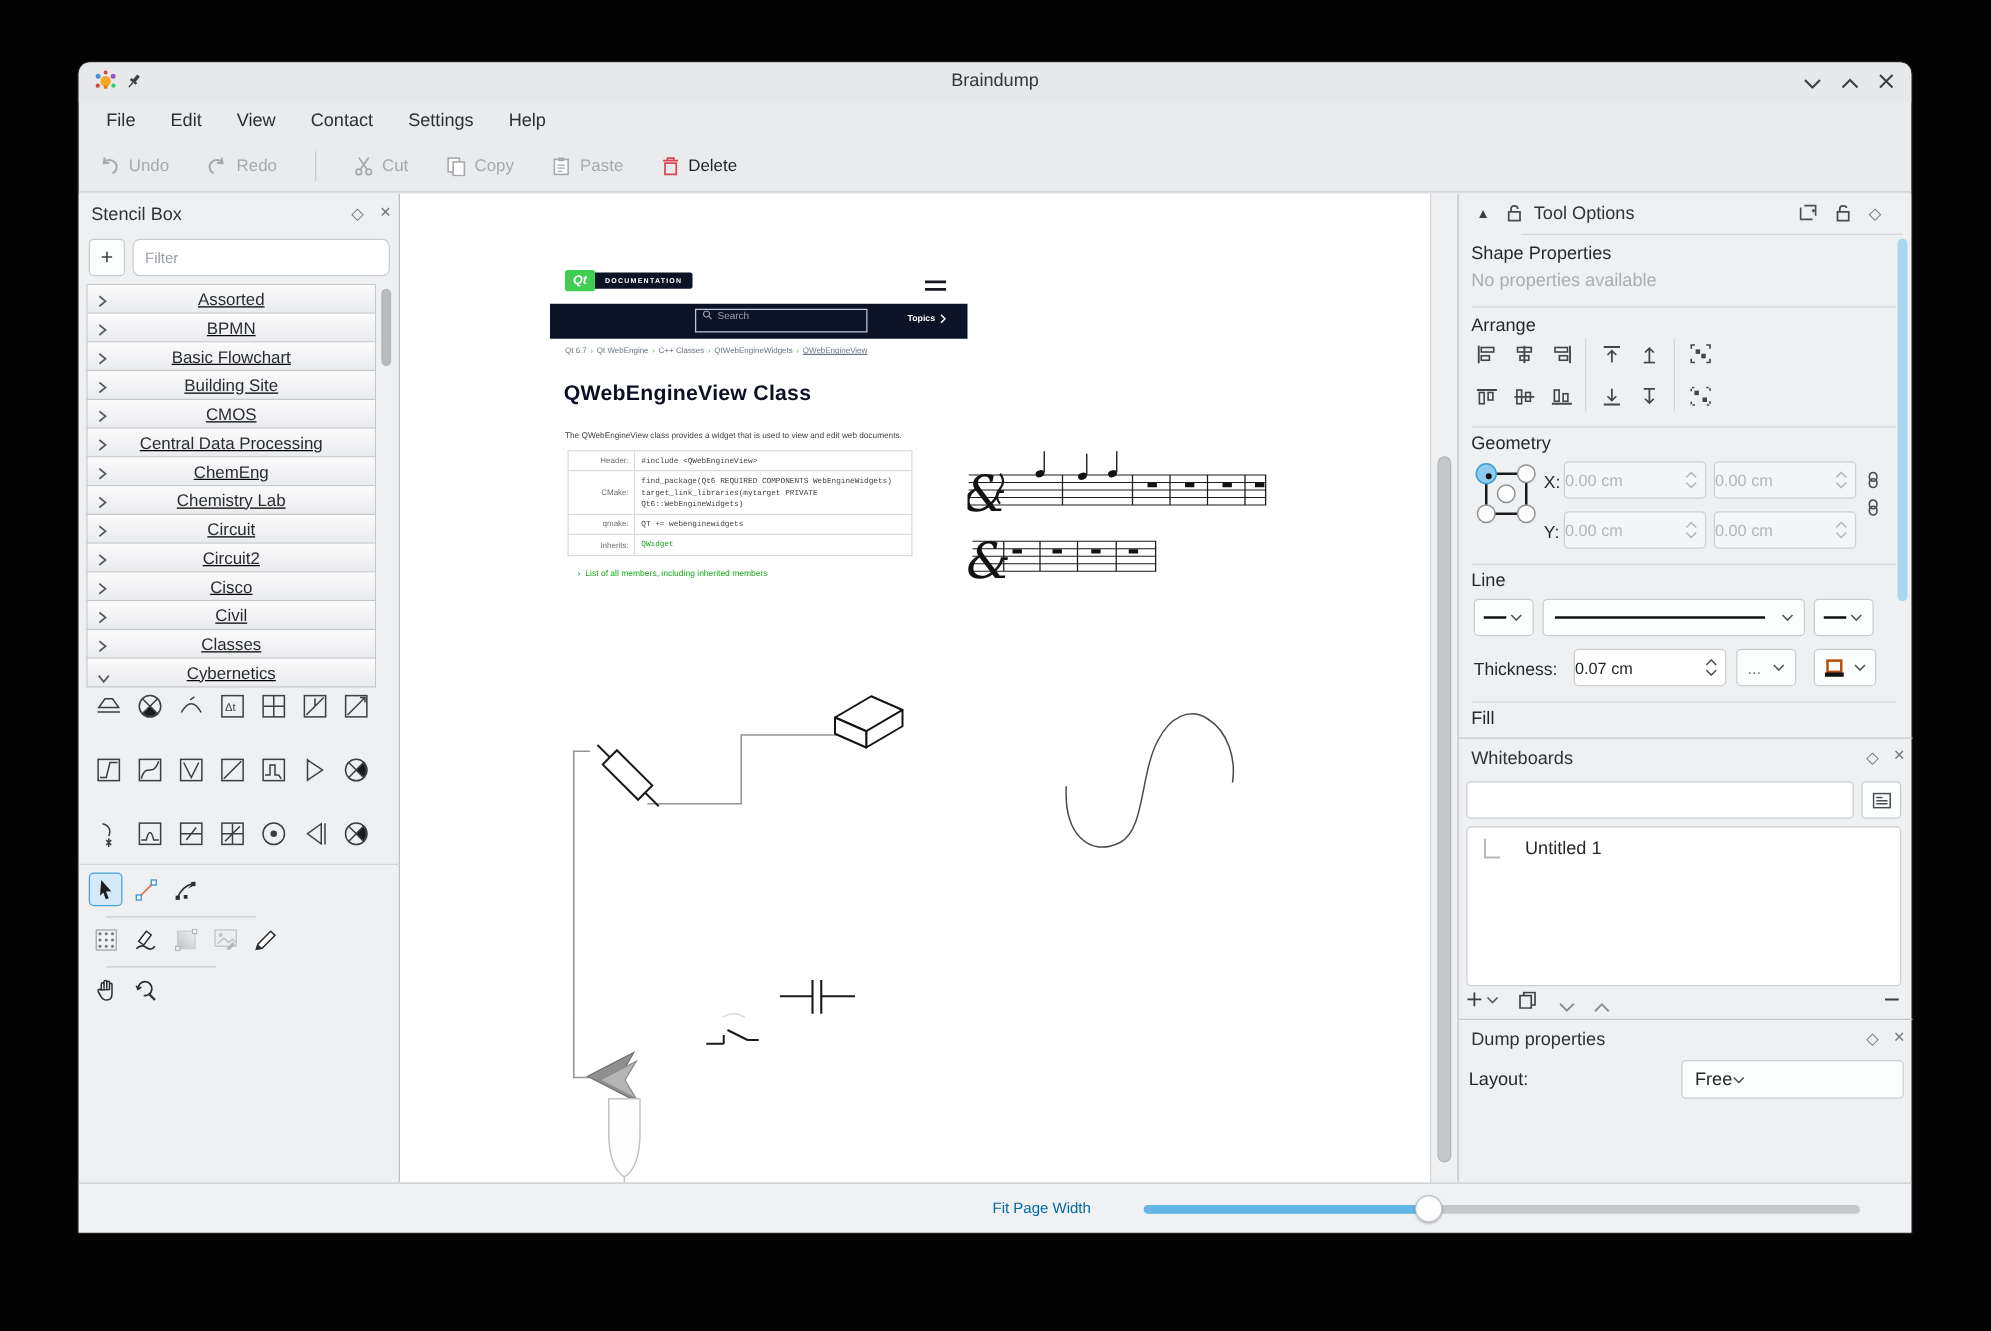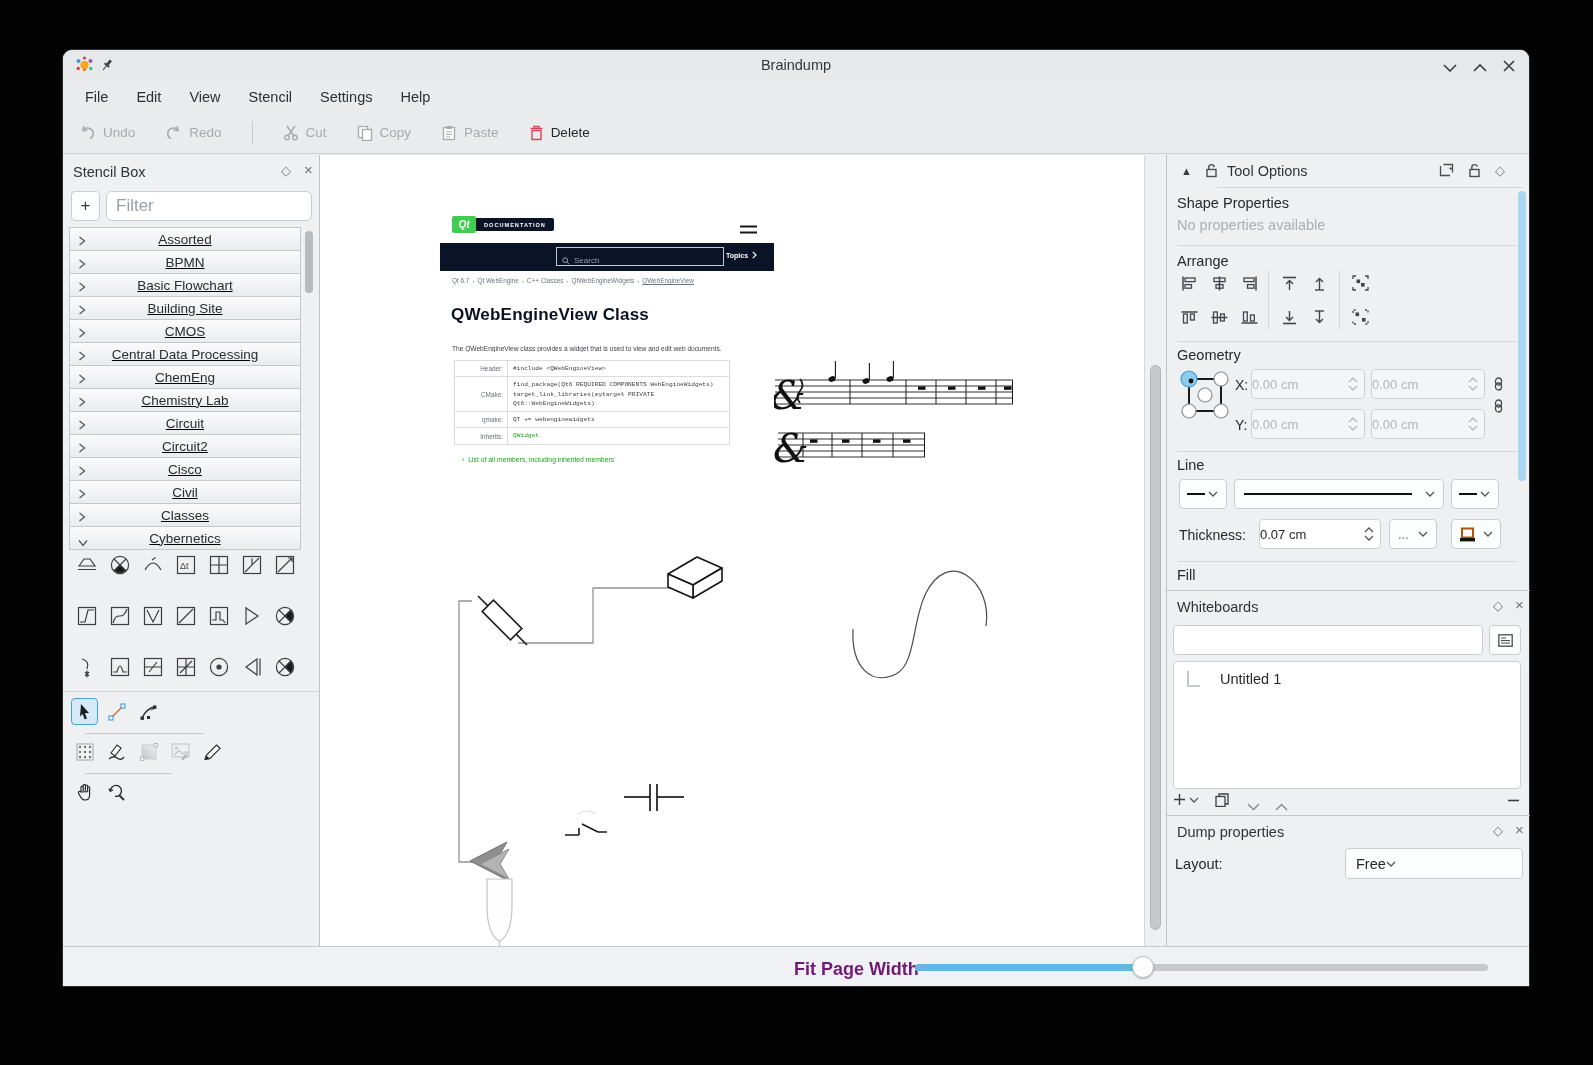--- a/index.html
+++ b/index.html
@@ -23,21 +23,21 @@
   .rightdock{position:absolute;left:1103px;top:105px;width:363px;height:791px;background:#eef0f2;border-left:1px solid #bfc2c5;box-sizing:border-box;}
   .canvas{position:absolute;left:257px;top:105px;width:824px;height:791px;background:#ffffff;overflow:hidden;}
   .vscroll{position:absolute;left:1081px;top:105px;width:22px;height:791px;background:#eef0f2;border-left:1px solid #d4d7da;}
   .vthumb{position:absolute;left:5px;width:11px;border-radius:6px;background:#c6c9cc;border:1px solid #b2b5b8;box-sizing:border-box;}
   .statusbar{position:absolute;left:0;top:896px;width:100%;height:40px;background:#eff1f4;border-top:1px solid #c9cccf;box-sizing:border-box;}
   .dockhead{font-size:14.5px;color:#2f3337;}
   .hline{position:absolute;height:1px;background:#d4d7da;}
   .headicon{color:#6f7478;font-size:13px;line-height:13px;}
   
   .btn{background:#fcfdfd;border:1px solid #c9cdd1;border-radius:4px;box-sizing:border-box;}
-  .input{background:#fff;border:1px solid #c9cdd1;border-radius:4px;box-sizing:border-box;font-size:17px;color:#232629;outline:none;font-family:"Liberation Sans",sans-serif;}
+  .input{background:#fff;border:1px solid #c9cdd1;border-radius:4px;box-sizing:border-box;font-size:12px;color:#232629;outline:none;font-family:"Liberation Sans",sans-serif;}
   .input::placeholder{color:#9aa0a5;}
   .spin{position:absolute;background:#f4f5f6;border:1px solid #cdd0d3;border-radius:4px;box-sizing:border-box;display:flex;align-items:center;justify-content:space-between;gap:6px;padding-right:6px;font-size:13px;color:#b2b6b9;}
   .spin.en{background:#fff;color:#232629;}
   .dd{position:absolute;background:#fcfdfd;border:1px solid #c9cdd1;border-radius:4px;box-sizing:border-box;display:flex;align-items:center;}
   .chv{width:10px;height:6px;fill:none;stroke:#53575b;stroke-width:1.3;}
   .chvdis{stroke:#b6babd;}
   .updown{display:flex;flex-direction:column;gap:2px;align-items:center;}
   .cat{position:relative;height:22px;border:1px solid #c5c8cb;border-top:0;background:linear-gradient(#fbfbfc,#eaebed);display:flex;align-items:center;justify-content:center;font-size:13.5px;color:#292c2f;}
   .cat .ch{position:absolute;left:8px;top:6px;}
   .tool{position:absolute;width:27px;height:27px;border-radius:4px;display:flex;align-items:center;justify-content:center;box-sizing:border-box;}
@@ -92,21 +92,21 @@
       <span><svg width="12" height="12" viewBox="0 0 12 12">
               <path d="M1 1 L11 11 M11 1 L1 11" stroke="#3a3e42" stroke-width="1.6"></path>
             </svg></span>
     </div>
   </div>
 
   <div class="menubar">
     <span class="menu-item">File</span>
     <span class="menu-item">Edit</span>
     <span class="menu-item">View</span>
-    <span class="menu-item">Stencil</span>
+    <span class="menu-item">Contact</span>
     <span class="menu-item">Settings</span>
     <span class="menu-item">Help</span>
   </div>
 
   <div class="toolbar">
     <div class="tb-item dis">
       <svg width="17" height="16" viewBox="0 0 17 16">
             <path d="M4 5 C6 2.6 10.5 2.2 13 5 C15.4 7.8 14.5 12 11 13.4" fill="none" stroke="#a6aaae" stroke-width="1.6"></path>
             <path d="M4.8 1.2 L4 5.6 L8.4 5.2" fill="none" stroke="#a6aaae" stroke-width="1.6"></path>
           </svg>
@@ -516,21 +516,21 @@
         <div style="width:24px;height:17px;background:#41cd52;border-radius:2px;color:#fff;font-weight:bold;font-style:italic;font-size:10px;display:flex;align-items:center;justify-content:center;">Qt</div>
         <div style="height:13px;background:#0b1426;color:#fff;font-size:5.6px;letter-spacing:1px;font-weight:bold;display:flex;align-items:center;padding:0 8px;border-radius:0 2px 2px 0;">DOCUMENTATION</div>
       </div>
       <span class="abs" style="left:300px;top:11px;">
         <svg width="17" height="10" viewBox="0 0 17 10">
               <path d="M0 1.5 H17 M0 7.5 H17" stroke="#14181c" stroke-width="2.2"></path>
             </svg>
       </span>
 
       <div class="abs qtnavy" style="left:0;top:33px;width:334px;height:28px;">
-        <div class="abs" style="left:116px;top:4px;width:168px;height:19px;border:1px solid #c2c8d2;display:flex;align-items:flex-end;padding-left:5px;gap:4px;box-sizing:border-box;">
+        <div class="abs" style="left:116px;top:4px;width:138px;height:19px;border:1px solid #c2c8d2;display:flex;align-items:flex-start;padding-left:5px;gap:4px;box-sizing:border-box;">
           <svg width="8" height="8" viewBox="0 0 10 10">
                 <circle cx="4" cy="4" r="3" fill="none" stroke="#97a0b2" stroke-width="1.2"></circle>
                 <path d="M6.3 6.3 L9 9" stroke="#97a0b2" stroke-width="1.2"></path>
               </svg>
           <span style="font-size:8px;color:#97a0b2;">Search</span>
         </div>
         <div class="abs" style="left:286px;top:8px;display:flex;align-items:center;gap:4px;">
           <span style="font-size:7px;font-weight:bold;color:#fff;">Topics</span>
           <svg width="5" height="8" viewBox="0 0 5 8">
                 <path d="M0.8 0.8 L4 4 L0.8 7.2" fill="none" stroke="#fff" stroke-width="1.2"></path>
@@ -872,21 +872,21 @@
       <div class="dd" style="left:178px;top:32px;width:178px;height:31px;padding:0 10px;">
         <span style="font-size:14.5px;color:#26292c;">Free</span>
         <svg class="chv" viewBox="0 0 10 6">
               <path d="M1 1 L5 5 L9 1"></path>
             </svg>
       </div>
     </div>
   </div>
 
   <div class="statusbar">
-    <span class="abs" style="left:731px;top:12px;font-size:18px;color:#701a75;font-weight:bold;">Fit Page Width</span>
+    <span class="abs" style="left:731px;top:12px;font-size:12px;color:#0369a1;">Fit Page Width</span>
     <div class="abs" style="left:852px;top:17px;width:573px;height:7px;border-radius:4px;background:#c6c9cc;">
       <div class="abs" style="left:0;top:0;width:228px;height:7px;border-radius:4px;background:#63b6e6;"></div>
       <div class="abs" style="left:217px;top:-8px;width:22px;height:22px;border-radius:50%;background:#fdfdfd;border:1px solid #bdc1c4;box-sizing:border-box;box-shadow:0 1px 2px rgba(0,0,0,.25);"></div>
     </div>
   </div>
 
 </div>
 </div>
 
 </body></html>

